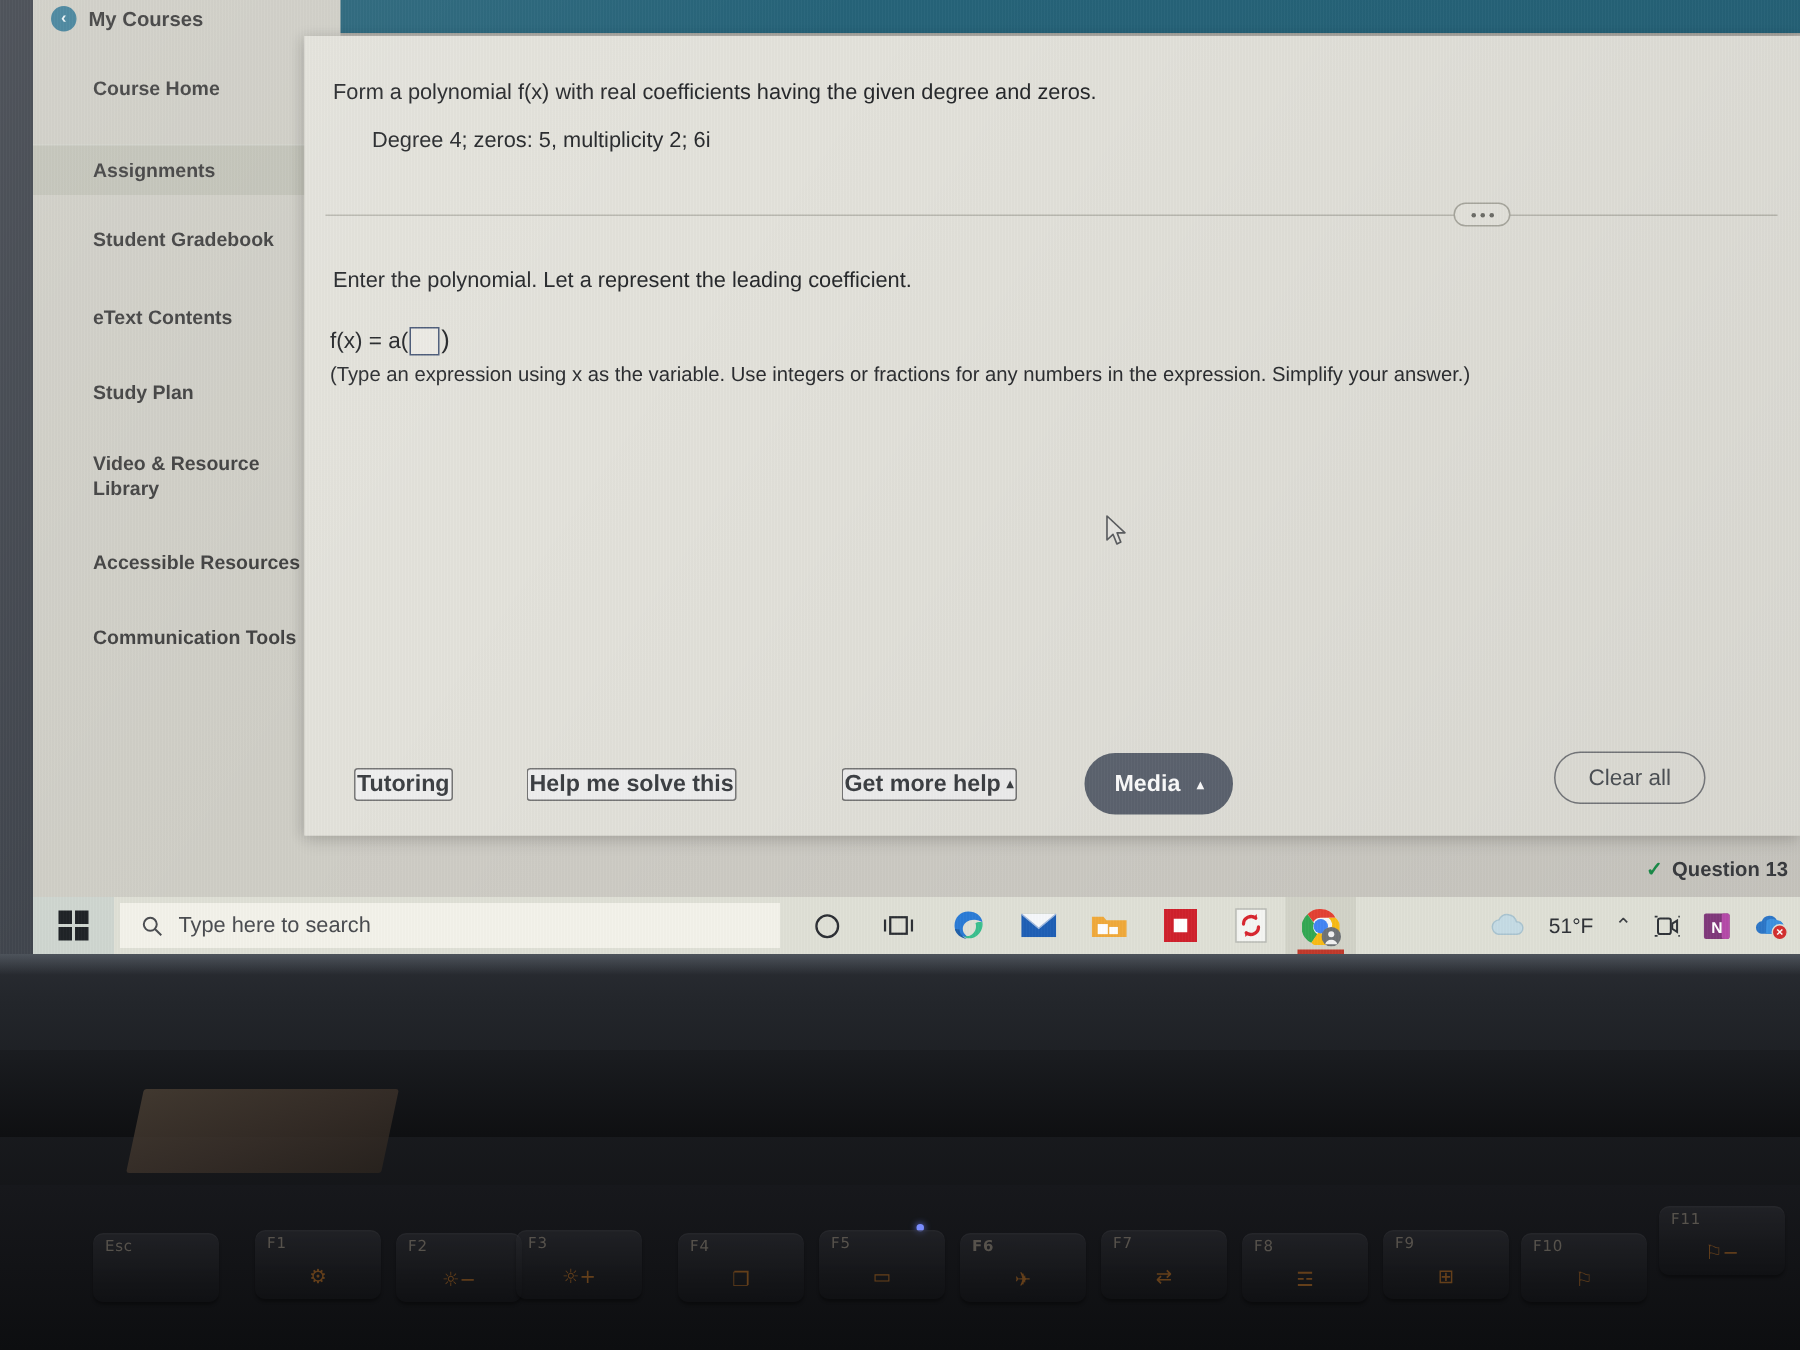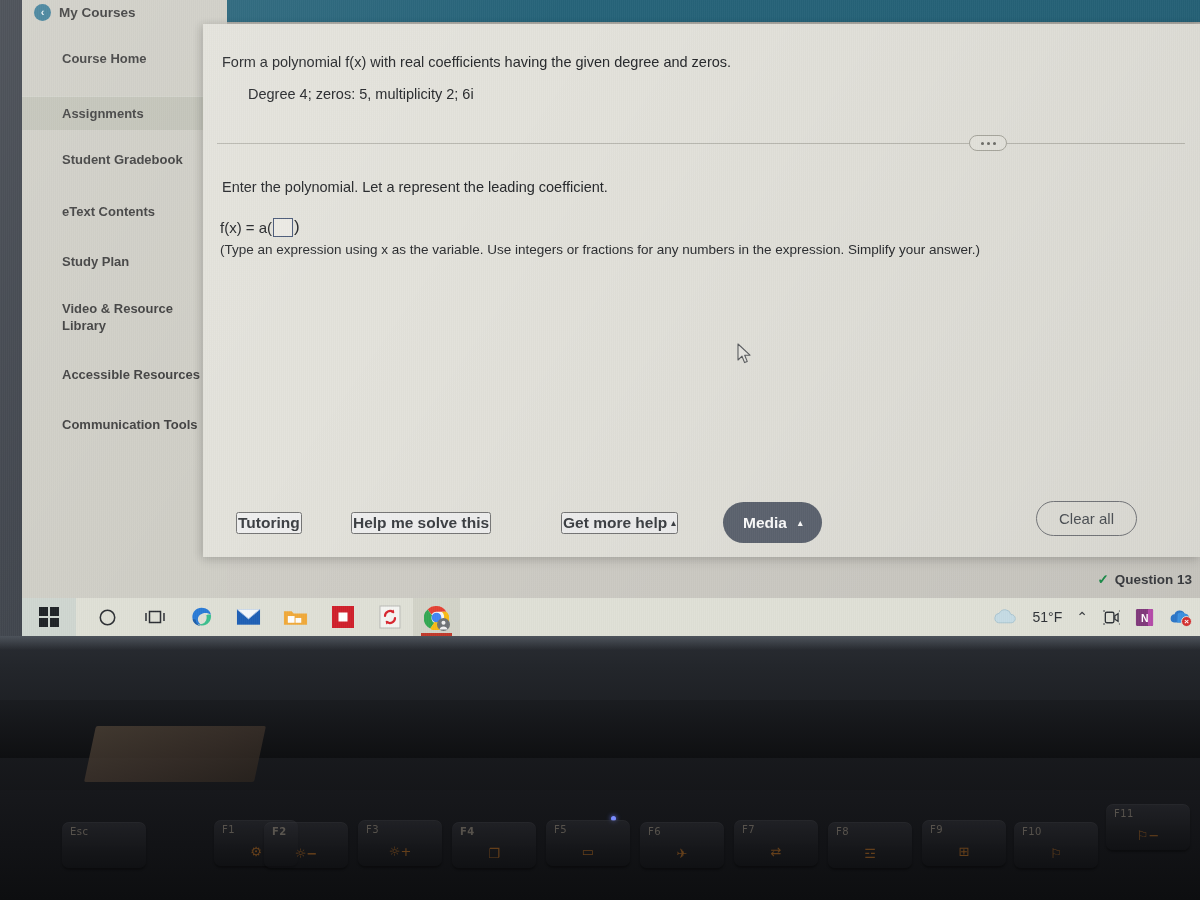--- a/index.html
+++ b/index.html
@@ -257,41 +257,41 @@
   <div class="bezel-shine"></div>
   <div class="hinge"></div>
   <div class="sticker"></div>
   <div class="keydeck">
     <div class="led" style="left:611px; top:26px;"></div>
     <div id="fkeys">
         <div class="key" style="left: 62px; top: 32px;">
           <span class="klabel">Esc</span>
           <span class="kglyph"></span>
         </div>
-        <div class="key" style="left: 170px; top: 30px; margin-left: 44px;">
+        <div class="key" style="left: 170px; top: 30px;">
           <span class="klabel">F1</span>
           <span class="kglyph">⚙</span>
         </div>
-        <div class="key" style="left: 264px; top: 32px; font-weight: bold;">
+        <div class="key" style="left: 264px; top: 32px;">
           <span class="klabel">F2</span>
           <span class="kglyph">☼−</span>
         </div>
-        <div class="key" style="left: 358px; top: 30px;">
+        <div class="key" style="left: 344px; top: 30px;">
           <span class="klabel">F3</span>
           <span class="kglyph">☼+</span>
         </div>
-        <div class="key" style="left: 452px; top: 32px; font-weight: bold;">
+        <div class="key" style="left: 452px; top: 32px;">
           <span class="klabel">F4</span>
           <span class="kglyph">❐</span>
         </div>
         <div class="key" style="left: 546px; top: 30px; text-decoration: underline;">
           <span class="klabel">F5</span>
           <span class="kglyph">▭</span>
         </div>
-        <div class="key" style="left: 640px; top: 32px;">
+        <div class="key" style="left: 640px; top: 32px; font-weight: bold;">
           <span class="klabel">F6</span>
           <span class="kglyph">✈</span>
         </div>
         <div class="key" style="left: 734px; top: 30px;">
           <span class="klabel">F7</span>
           <span class="kglyph">⇄</span>
         </div>
         <div class="key" style="left: 828px; top: 32px; text-decoration: underline;">
           <span class="klabel">F8</span>
           <span class="kglyph">☲</span>
@@ -385,20 +385,27 @@
     <div class="glare"></div>
 
     <div class="taskbar">
       <div class="start-btn">
         <span class="win-logo">
             <i></i>
             <i></i>
             <i></i>
             <i></i>
           </span>
+      </div>
+      <div class="search-box">
+        <svg width="15" height="15" viewBox="0 0 16 16">
+          <circle cx="6.6" cy="6.6" r="4.6" fill="none" stroke="#4a4c50" stroke-width="1.4"></circle>
+          <line x1="10.1" y1="10.1" x2="14.4" y2="14.4" stroke="#4a4c50" stroke-width="1.4"></line>
+        </svg>
+        <span>Type here to search</span>
       </div>
 
       <div class="tb-icons">
         <div class="tb-btn">
           <svg width="19" height="19" viewBox="0 0 20 20">
               <circle cx="10" cy="10" r="7.6" fill="none" stroke="#2b2e33" stroke-width="1.6"></circle>
             </svg>
         </div>
         <div class="tb-btn">
           <svg width="20" height="18" viewBox="0 0 20 18">

